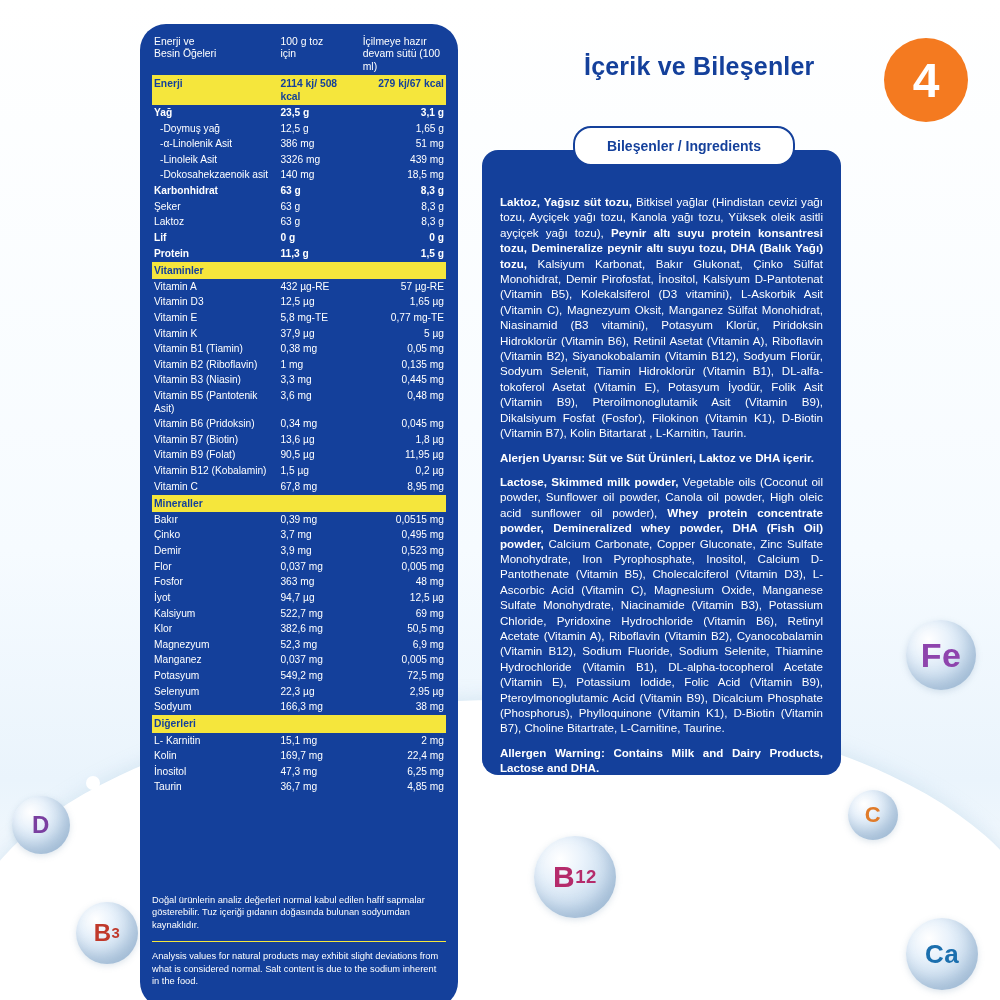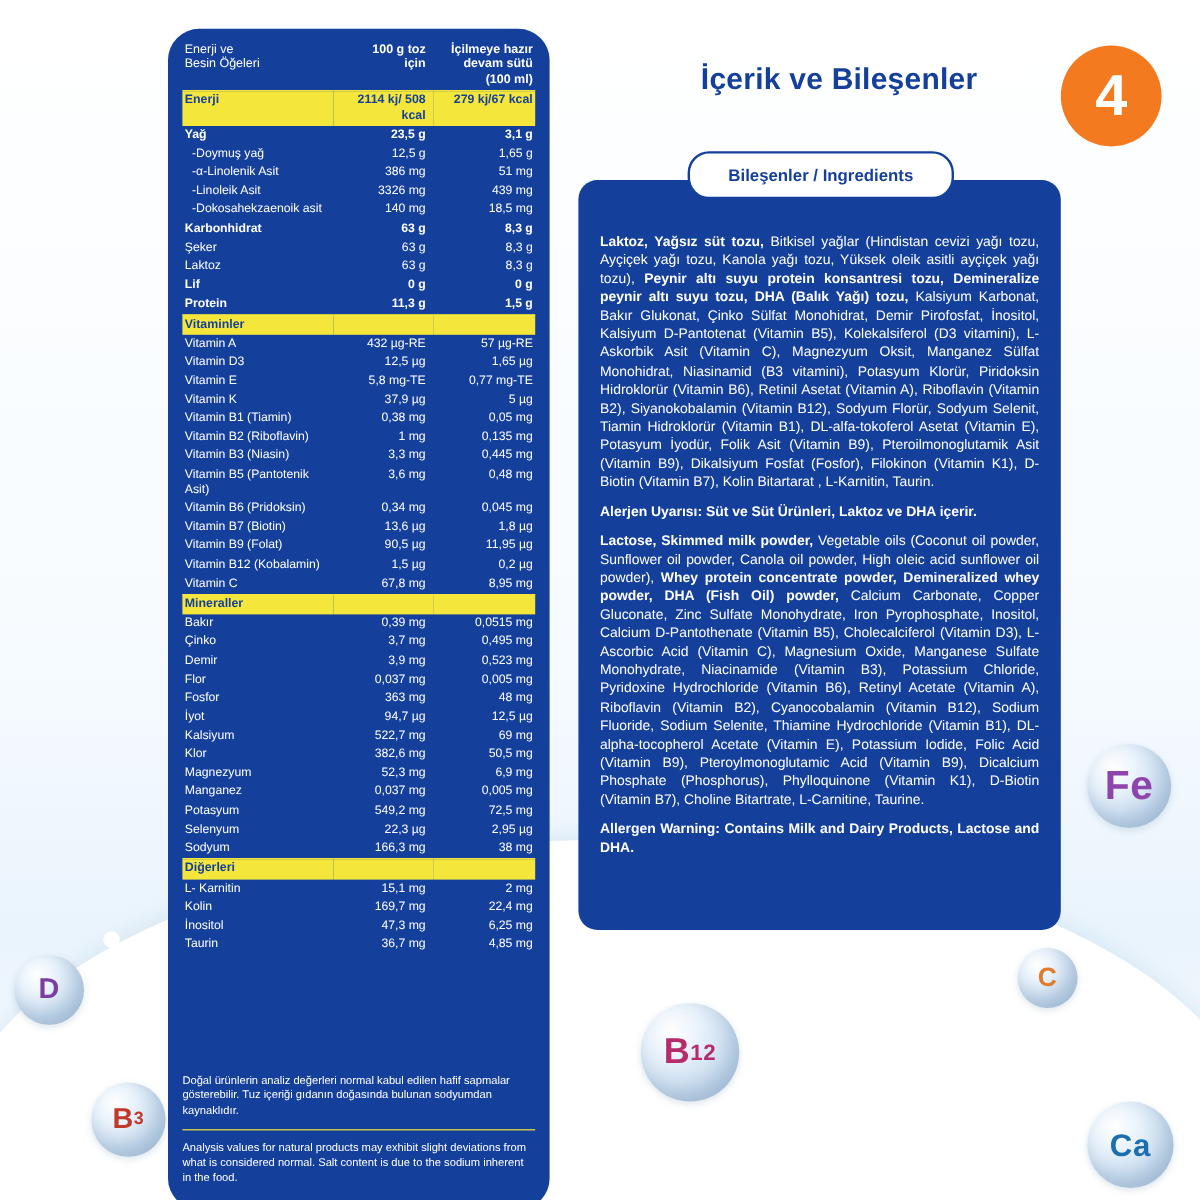--- a/index.html
+++ b/index.html
@@ -38,45 +38,45 @@
   .bub-sub{font-size:.62em;vertical-align:sub;}
   
   .nut-panel{
     position:absolute;left:140px;top:24px;width:318px;height:984px;
     background:#14409b;border-radius:26px;
   }
   .nut-inner{position:absolute;left:0;top:0;right:0;bottom:0;padding:10px 12px 0 12px;box-sizing:border-box;}
   table.nut{width:100%;border-collapse:collapse;color:#ffffff;font-size:10.2px;}
   table.nut td{padding:1.6px 2px;vertical-align:top;line-height:1.22;}
   .col-n{width:43%;}
-  .col-a{width:28%;text-align:right;padding-right:6px !important;}
+  .col-a{width:28%;text-align:left;padding-right:6px !important;}
   .col-b{width:29%;text-align:right;}
   .hdr td{color:#ffffff;font-size:10.4px;padding-bottom:5px;}
-  .hdr .col-a,.hdr .col-b{text-align:right;font-weight:bold;}
+  .hdr .col-a,.hdr .col-b{text-align:left;}
   tr.rule td{border-bottom:1px solid #f5e63c;height:0;padding:0 !important;}
   tr.band td{background:#f5e63c;color:#14409b;font-weight:bold;font-size:10.3px;padding-top:2px;padding-bottom:2px;}
   .bold{font-weight:bold;}
   .indent{padding-left:8px !important;margin-top:48px;}
   .notes{
     position:absolute;left:12px;right:12px;bottom:10px;color:#ffffff;font-size:9.3px;line-height:1.35;
   }
   .notes p{margin:0 0 10px 0;}
   .notes .divider{height:1px;background:#f5e63c;margin:6px 0 8px 0;}
   
   .head-title{
     position:absolute;left:584px;top:52px;width:330px;
     color:#14409b;font-size:25px;font-weight:bold;letter-spacing:.2px;
   }
   .num-badge{
     position:absolute;left:884px;top:38px;width:84px;height:84px;border-radius:50%;
     background:#f47a20;color:#ffffff;font-size:48px;font-weight:bold;
     display:flex;align-items:center;justify-content:center;
   }
   .ing-panel{
-    position:absolute;left:482px;top:150px;width:402px;height:625px;
+    position:absolute;left:482px;top:150px;width:359px;height:625px;
     background:#14409b;border-radius:16px;
   }
   .ing-pill{
     position:absolute;left:573px;top:126px;width:218px;height:36px;border-radius:18px;
     background:#ffffff;border:2px solid #14409b;
     color:#14409b;font-size:14px;font-weight:bold;
     display:flex;align-items:center;justify-content:center;z-index:3;text-align:center;
   }
   .ing-body{
     position:absolute;left:0;top:0;right:0;bottom:0;

